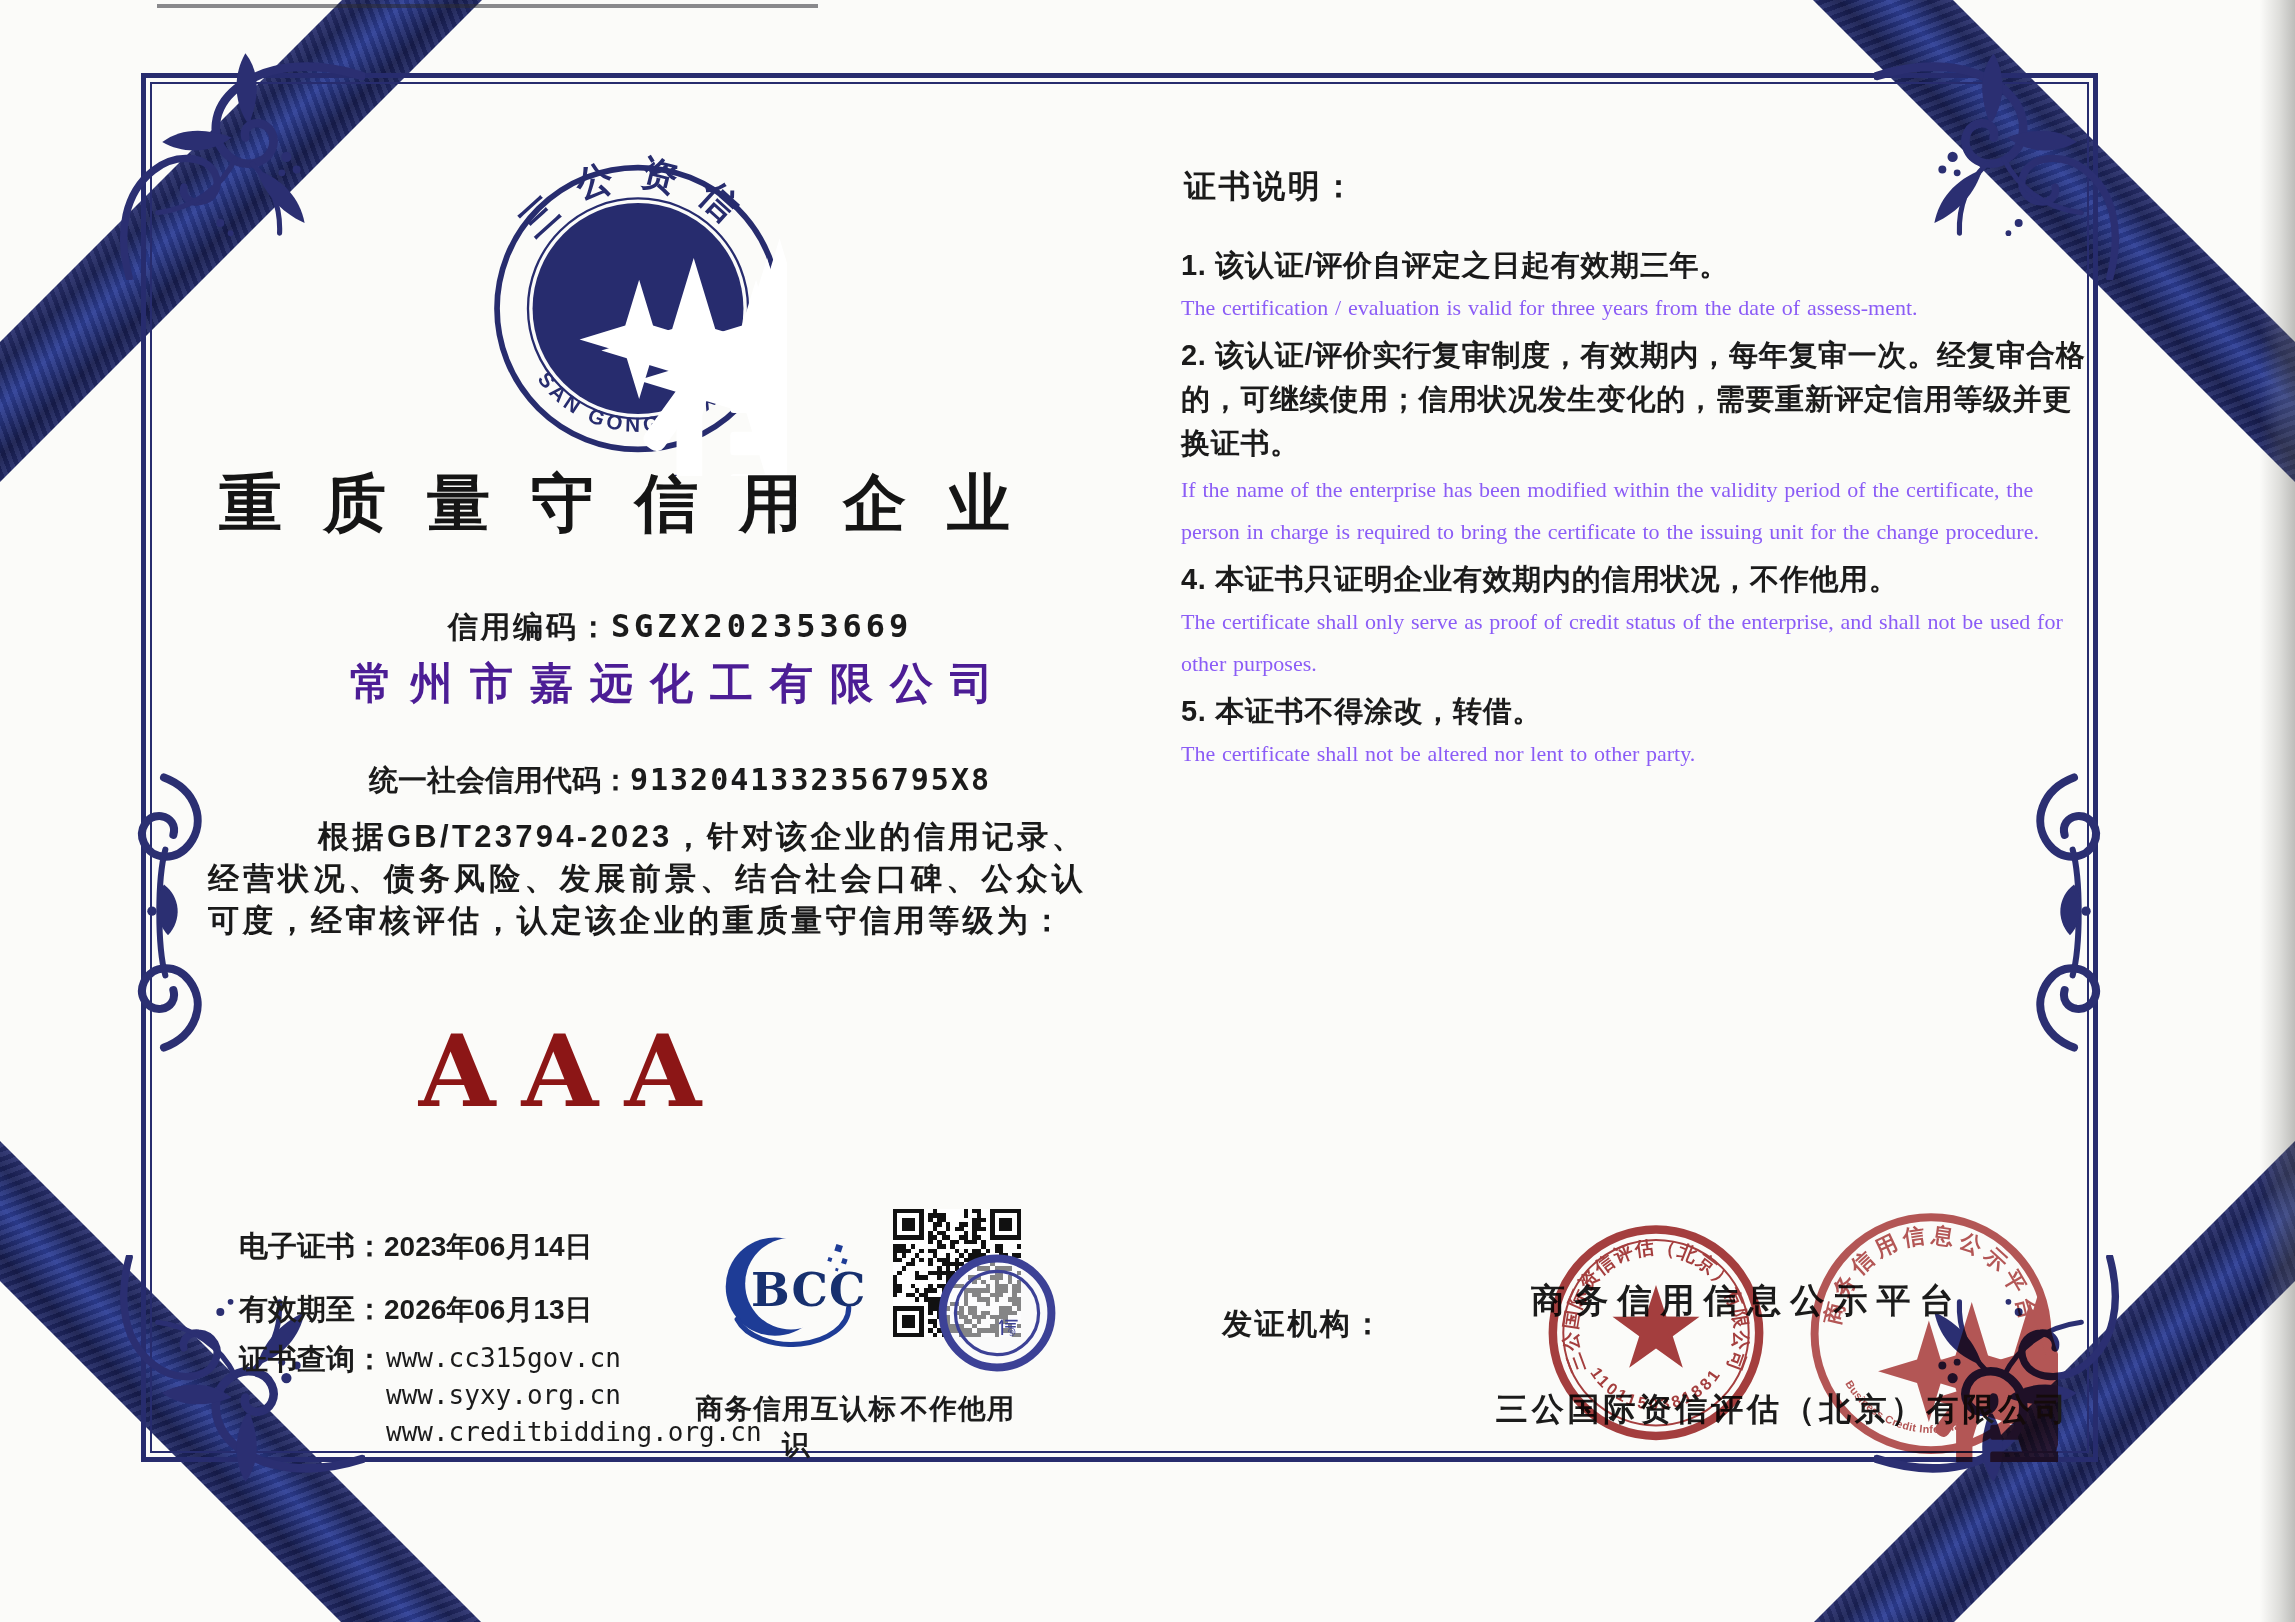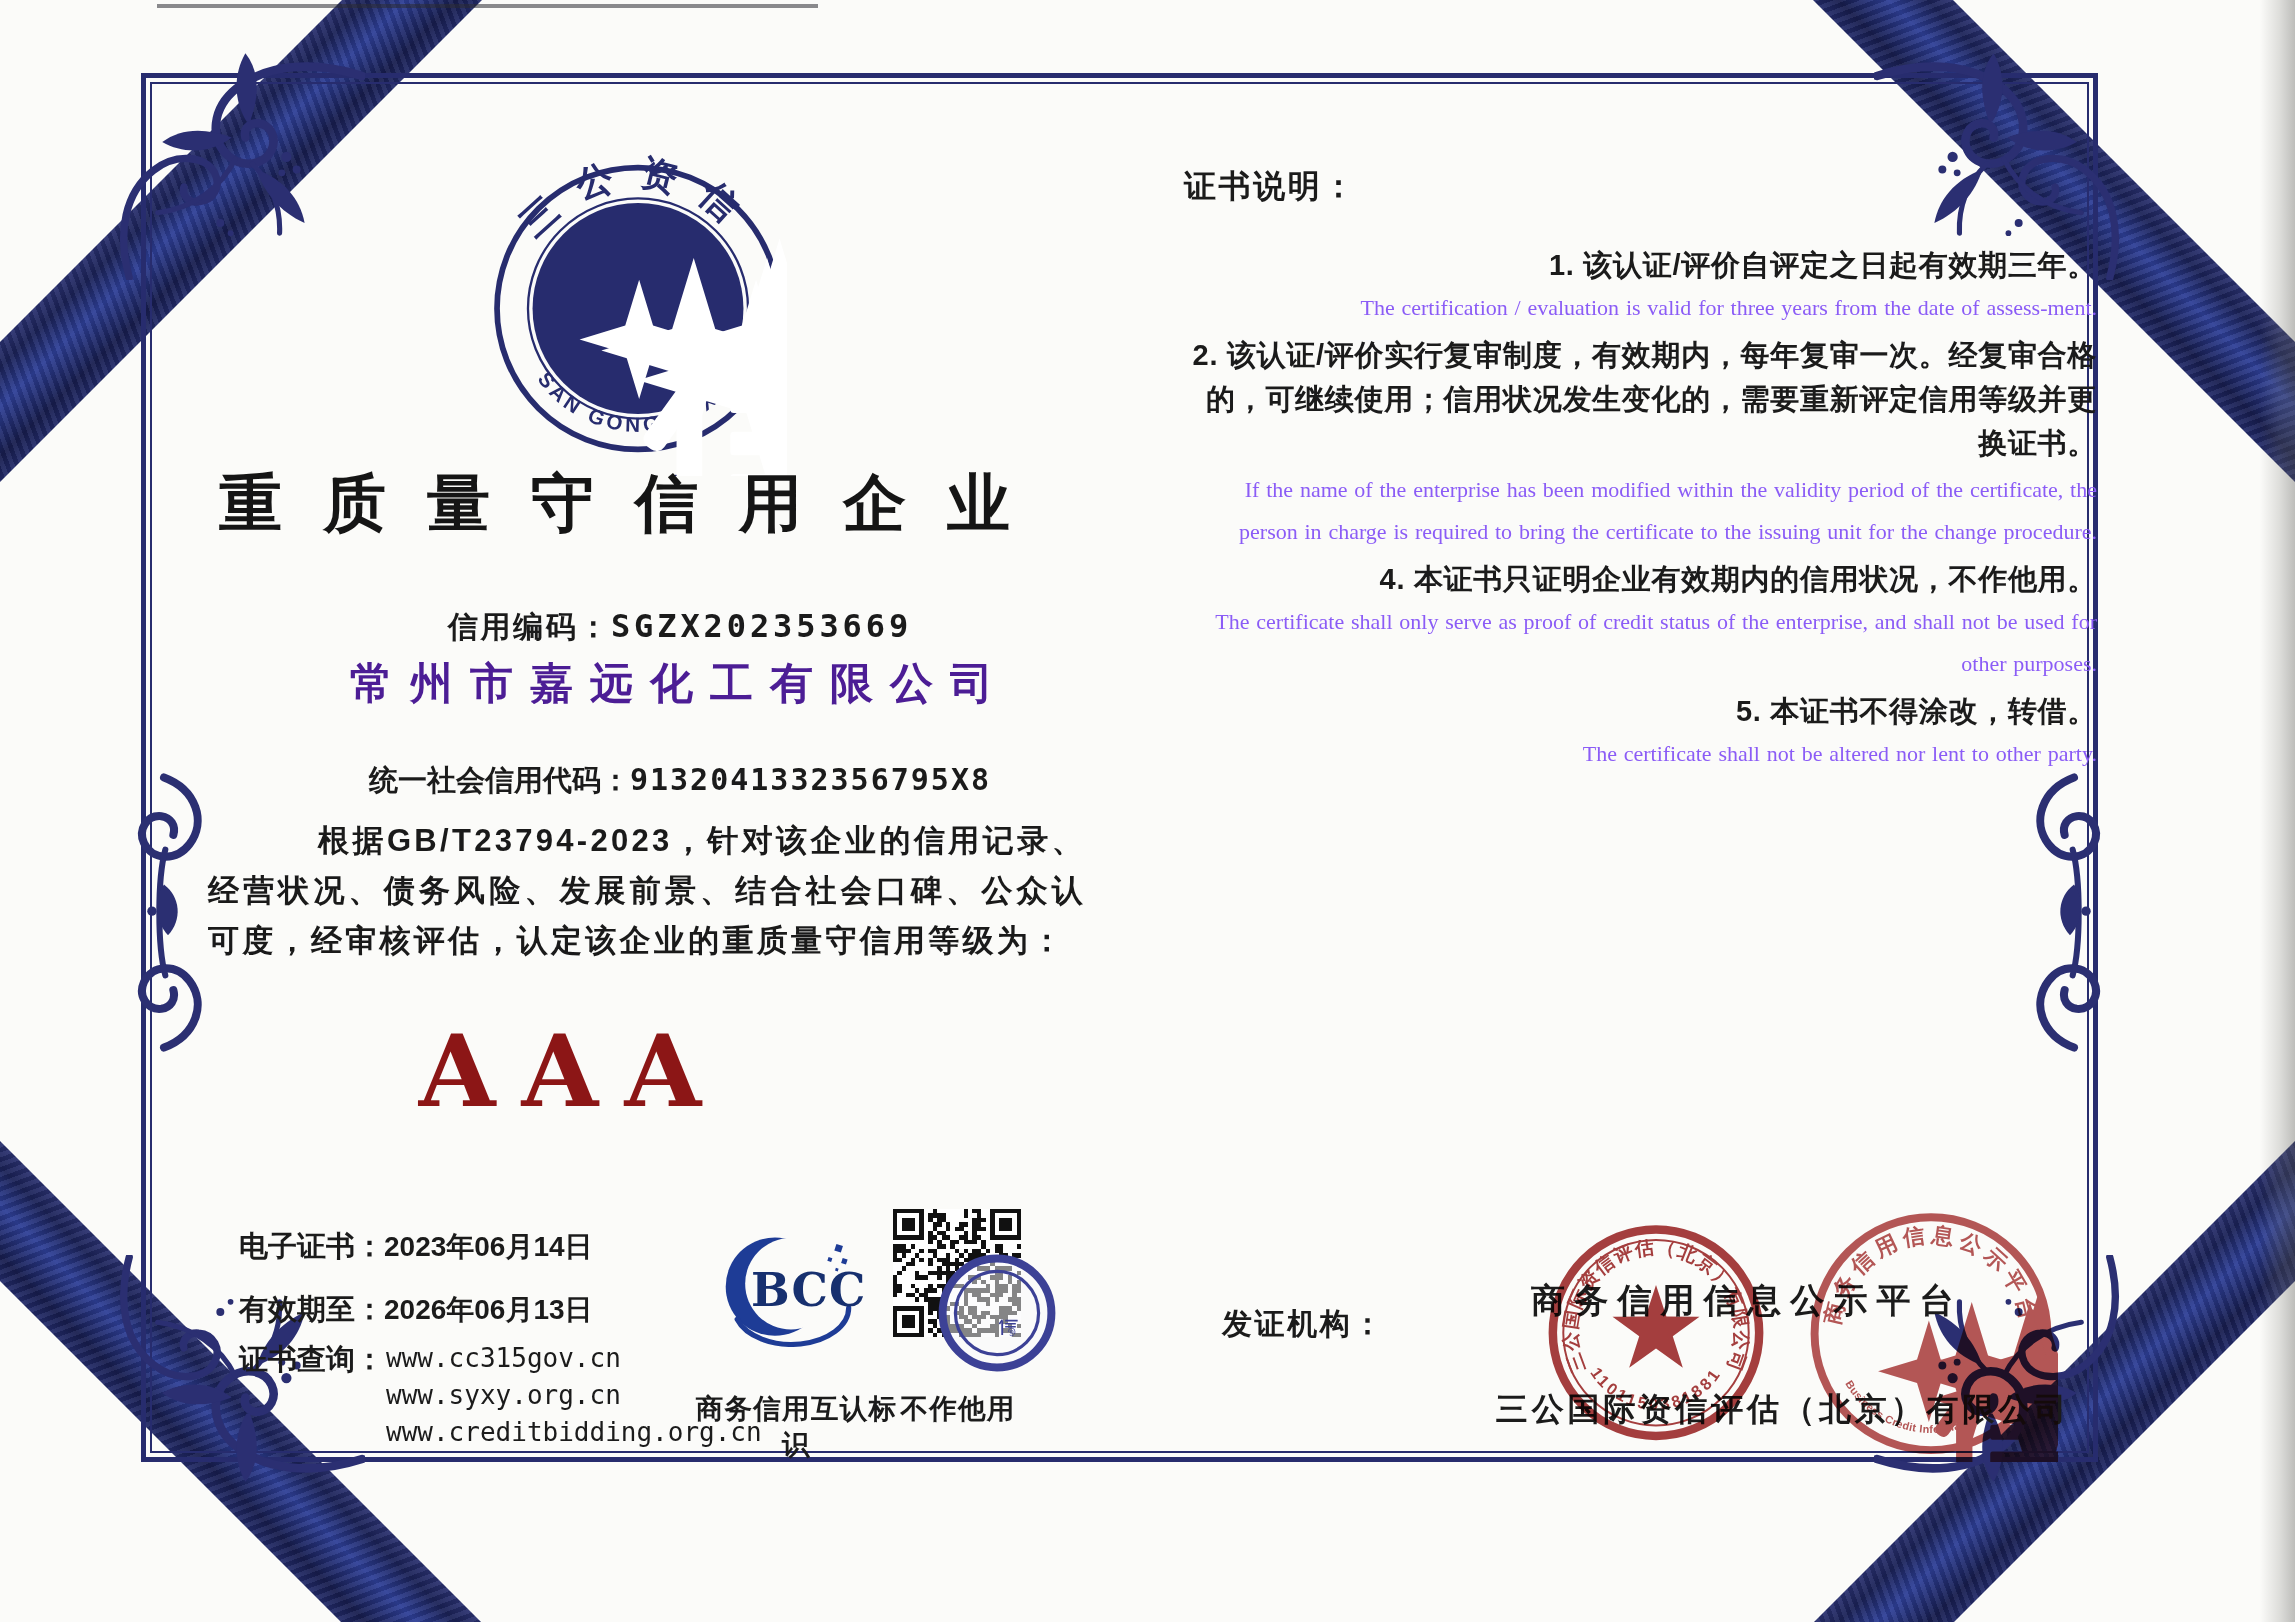--- a/index.html
+++ b/index.html
@@ -59,21 +59,21 @@
   .code-line .val { font-family:"DejaVu Sans Mono",monospace; font-size:32px; letter-spacing:3.9px; }
 
   .company { position:absolute; left:196px; top:655px; width:968px; text-align:center;
     font-size:43px; font-weight:bold; letter-spacing:17px; color:#4c1d95; white-space:nowrap; }
 
   .social-line { position:absolute; left:222px; top:761px; width:916px; text-align:center;
     font-size:29px; font-weight:bold; }
   .social-line .val { font-family:"DejaVu Sans Mono",monospace; font-size:30px; letter-spacing:2px; }
 
   .paragraph { position:absolute; left:208px; top:816px; width:878px;
-    font-size:31px; line-height:50px; font-weight:bold; letter-spacing:3.3px;
+    font-size:31px; line-height:42px; font-weight:bold; letter-spacing:3.3px;
     text-align:justify; text-indent:110px; color:#1a1a1a; }
 
   .rating { position:absolute; left:298px; top:1013px; width:550px; text-align:center;
     font-family:"DejaVu Serif","Liberation Serif",serif; font-weight:bold;
     font-size:99px; letter-spacing:26px; color:#8c1616; }
 
   .dates { position:absolute; left:239px; top:1227px; font-size:29px; font-weight:bold; }
   .dates .row { margin-bottom:23px; white-space:nowrap; }
   .dates .val { font-size:28px; }
 
@@ -89,21 +89,21 @@
   .qr { position:absolute; left:893px; top:1209px; width:128px; height:128px; background:#fff; }
   .qr svg { display:block; width:100%; height:100%; }
   .qr-seal { position:absolute; left:50%; top:50%; width:48px; height:48px; margin:-24px 0 0 -24px; }
   .qr-label { position:absolute; left:860px; top:1391px; width:196px; text-align:center;
     font-size:27.5px; font-weight:bold; letter-spacing:1.3px; }
 
   
   .instr-title { position:absolute; left:1184px; top:165px; font-size:32px; font-weight:bold;
     letter-spacing:2.6px; }
   .instr { position:absolute; left:1181px; top:243px; width:916px; }
-  .instr .item { margin-bottom:3.9px;text-align:right; }
+  .instr .item { margin-bottom:3.9px; }
   .instr .zh { font-size:29px; line-height:44px; font-weight:bold; letter-spacing:0.7px; }
   .instr .en { font-family:Liberation Serif, serif; font-size:22px; line-height:42px;
     word-spacing:1.3px; color:#8b5cf6; }
 
   .issuer-label { position:absolute; left:1222px; top:1304px; font-size:30px; font-weight:bold;
     letter-spacing:2.6px; }
   .issuer-1 { position:absolute; left:1459px; top:1278px; width:576px; text-align:center;
     font-size:34px; font-weight:bold; letter-spacing:9.2px; white-space:nowrap; }
   .issuer-2 { position:absolute; left:1469px; top:1388px; width:628px; text-align:center;
     font-size:32px; font-weight:bold; letter-spacing:3.9px; white-space:nowrap; }

